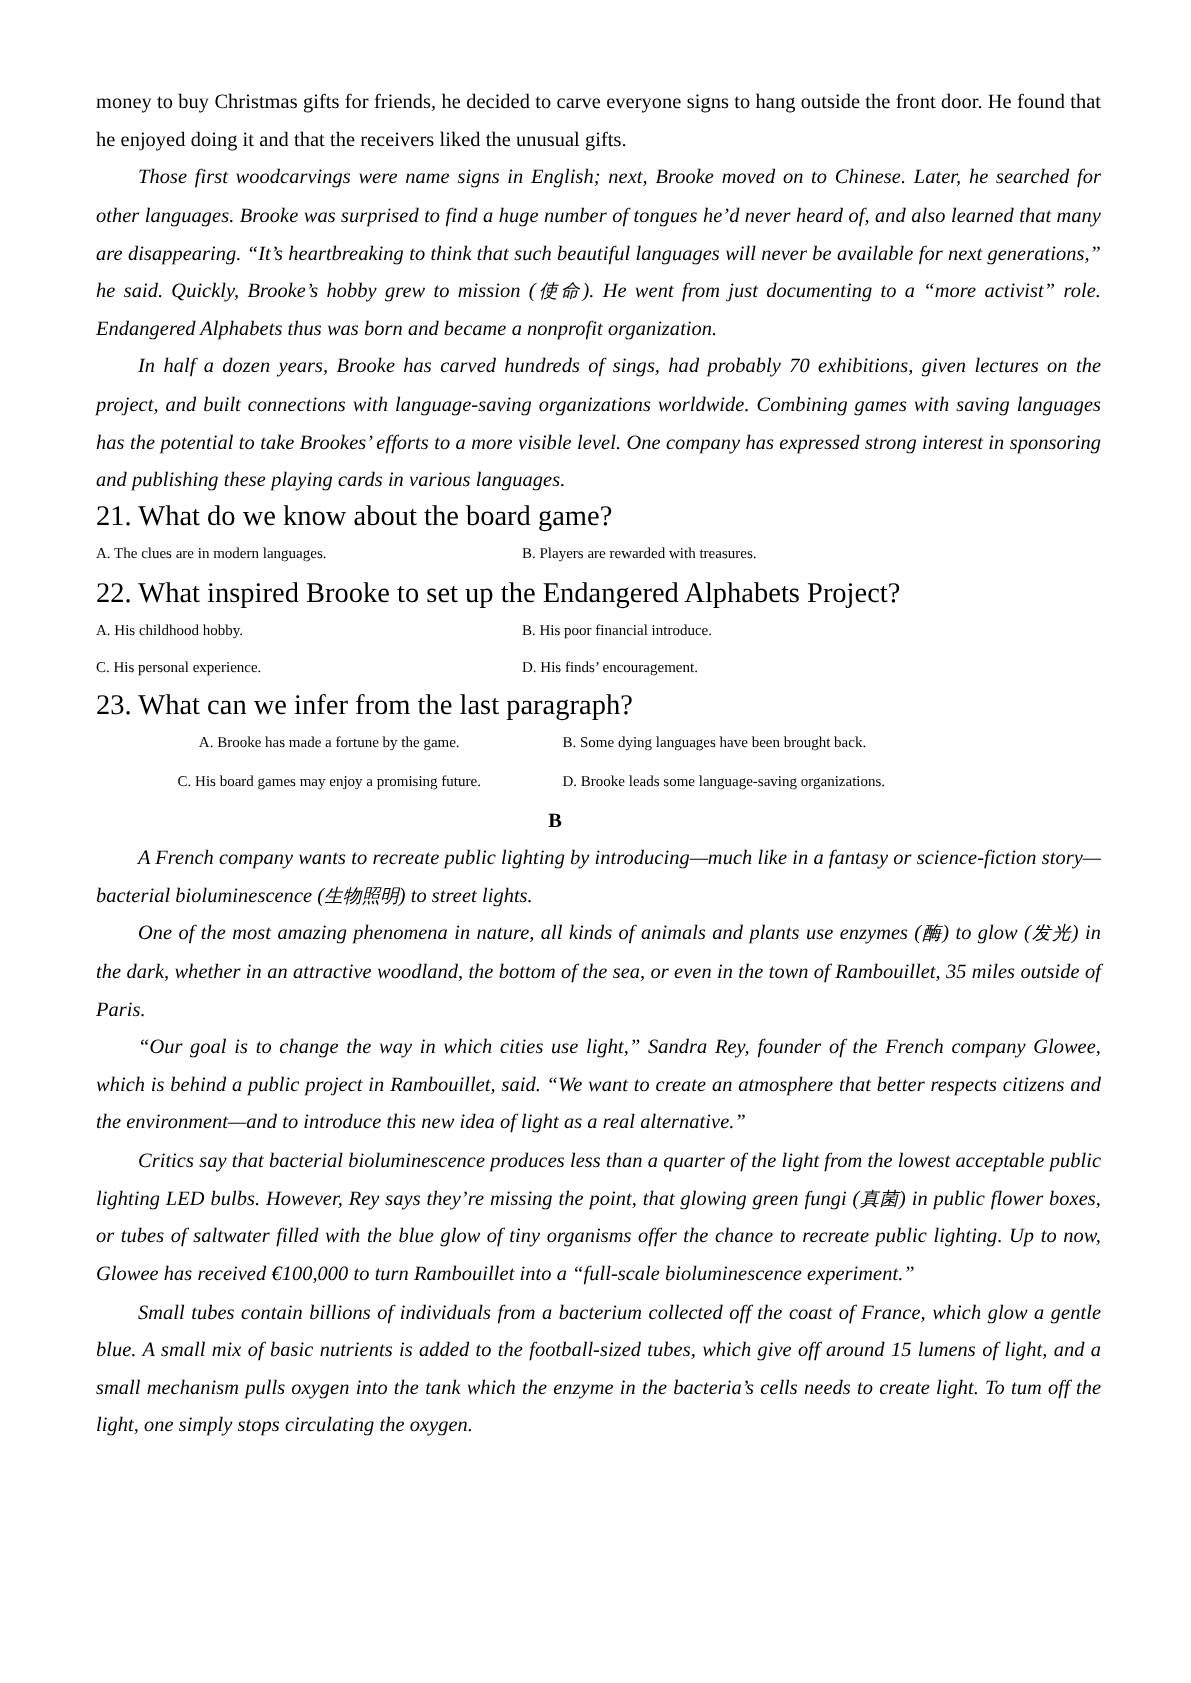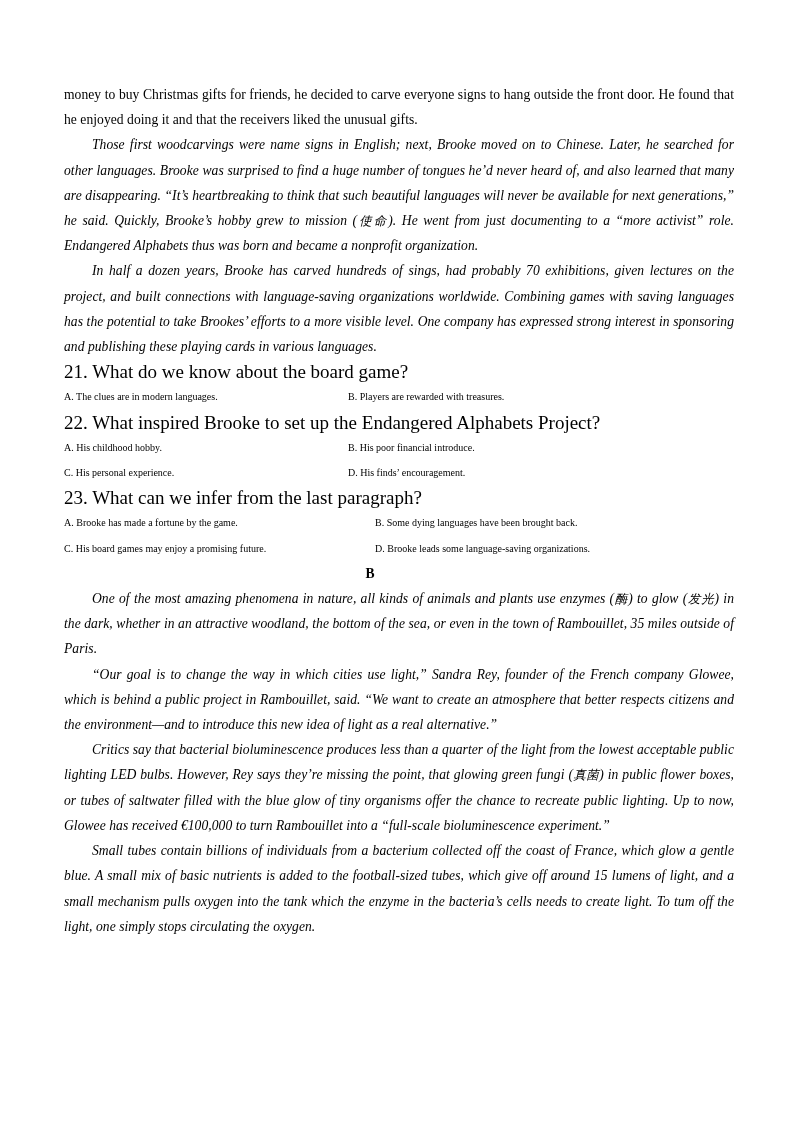--- a/index.html
+++ b/index.html
@@ -13,21 +13,21 @@
     font-family: "Liberation Serif", "DejaVu Serif", serif;
     color: #000000;
     -webkit-font-smoothing: antialiased;
   }
   .page {
     position: relative;
     width: 794px;
     height: 786px;
     background: #ffffff;
     box-sizing: border-box;
-    padding: 82px 60px 0 64px;
+    padding: 55px 60px 0 64px;
   }
   .content {
     width: 670px;
   }
   p.para {
     margin: 0;
     font-size: 13.6px;
     line-height: 25.2px;
     text-align: justify;
     text-justify: inter-word;
@@ -49,20 +49,21 @@
     font-size: 10px;
     line-height: 25.2px;
   }
   .opts .col-a {
     width: 284px;
     flex: 0 0 284px;
   }
   .opts.wide .col-a {
     width: 311px;
     flex: 0 0 311px;
+    text-align: center;
   }
   .opts .col-b {
     flex: 1 1 auto;
   }
   .section-head {
     margin: 0;
     font-size: 13.6px;
     line-height: 25.2px;
     font-weight: bold;
     text-align: center;
@@ -106,20 +107,21 @@
       <span class="col-a">A. Brooke has made a fortune by the game.</span>
       <span class="col-b">B. Some dying languages have been brought back.</span>
     </div>
     <div class="opts wide">
       <span class="col-a">C. His board games may enjoy a promising future.</span>
       <span class="col-b">D. Brooke leads some language-saving organizations.</span>
     </div>
 
     <p class="section-head">B</p>
 
+    <p class="para indent">A French company wants to recreate public lighting by introducing—much like in a fantasy or science-fiction story—bacterial bioluminescence (<span class="cn">生物照明</span>) to street lights.</p>
 
     <p class="para indent">One of the most amazing phenomena in nature, all kinds of animals and plants use enzymes (<span class="cn">酶</span>) to glow (<span class="cn">发光</span>) in the dark, whether in an attractive woodland, the bottom of the sea, or even in the town of Rambouillet, 35 miles outside of Paris.</p>
 
     <p class="para indent">“Our goal is to change the way in which cities use light,” Sandra Rey, founder of the French company Glowee, which is behind a public project in Rambouillet, said. “We want to create an atmosphere that better respects citizens and the environment—and to introduce this new idea of light as a real alternative.”</p>
 
     <p class="para indent">Critics say that bacterial bioluminescence produces less than a quarter of the light from the lowest acceptable public lighting LED bulbs. However, Rey says they’re missing the point, that glowing green fungi (<span class="cn">真菌</span>) in public flower boxes, or tubes of saltwater filled with the blue glow of tiny organisms offer the chance to recreate public lighting. Up to now, Glowee has received €100,000 to turn Rambouillet into a “full-scale bioluminescence experiment.”</p>
 
     <p class="para indent">Small tubes contain billions of individuals from a bacterium collected off the coast of France, which glow a gentle blue. A small mix of basic nutrients is added to the football-sized tubes, which give off around 15 lumens of light, and a small mechanism pulls oxygen into the tank which the enzyme in the bacteria’s cells needs to create light. To tum off the light, one simply stops circulating the oxygen.</p>
 
   </div>

